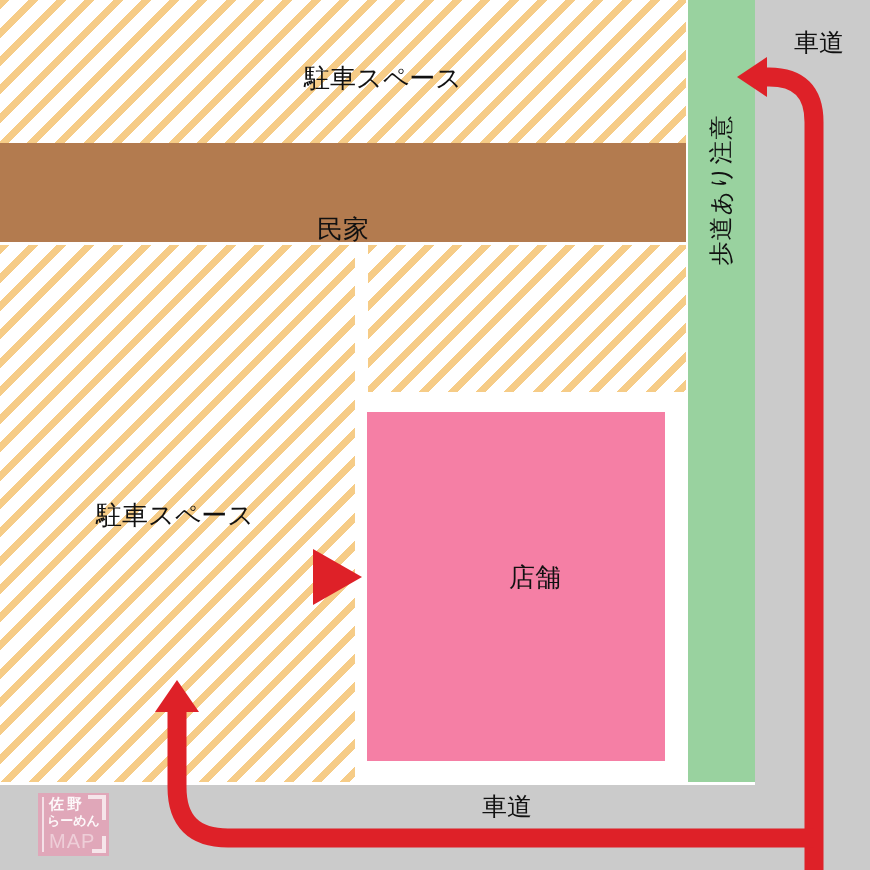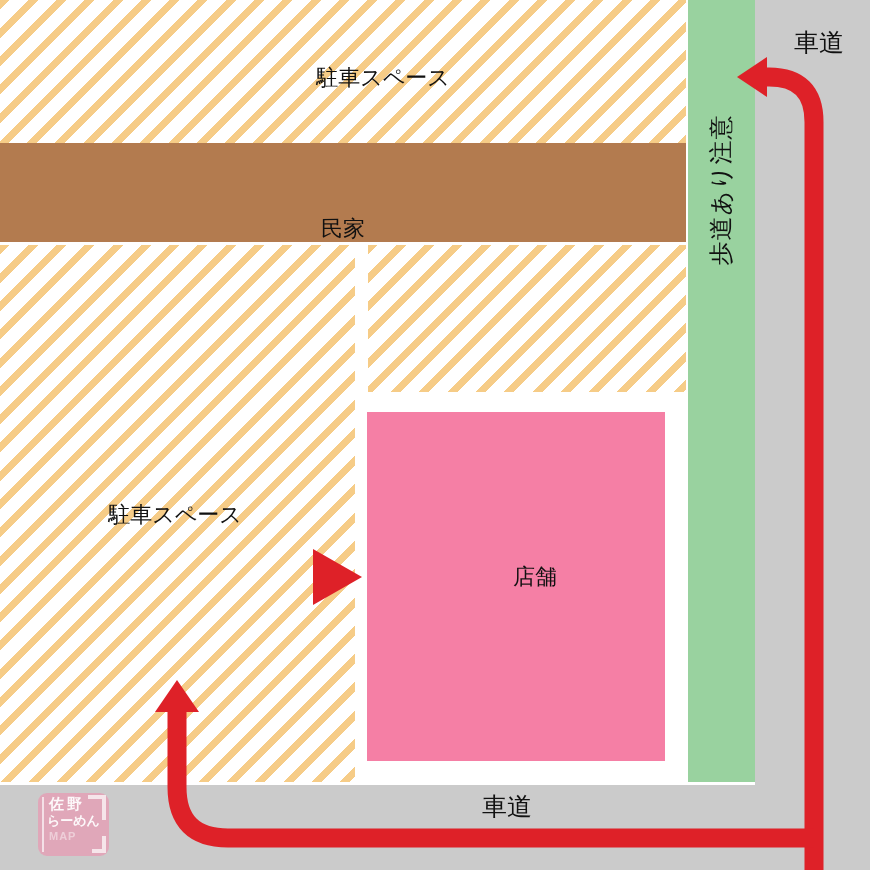--- a/index.html
+++ b/index.html
@@ -21,21 +21,21 @@
   .top-parking  { left: 0;     top: 0;     width: 686px; height: 143px; }
   .house        { left: 0;     top: 143px; width: 686px; height: 99px;  background: #B37B4F; }
   .left-parking { left: 0;     top: 245px; width: 355px; height: 537px; }
   .mid-parking  { left: 368px; top: 245px; width: 318px; height: 147px; }
   .store        { left: 367px; top: 412px; width: 298px; height: 349px; background: #F57FA5; }
   .sidewalk     { left: 688px; top: 0;     width: 67px;  height: 782px; background: #99D29F; }
   
   .label {
     position: absolute;
     transform: translate(-50%, -50%);
-    font-size: 22px;
+    font-size: 26px;
     color: #111111;
     white-space: nowrap;
     z-index: 5;
   }
   .label-top-parking  { left: 383px; top: 78px; }
   .label-house        { left: 343px; top: 193px; margin-top: 36px; }
   .label-left-parking { left: 175px; top: 515px; }
   .label-store        { left: 519px; top: 577px; margin-left: 16px; }
   .label-sidewalk     {
     left: 721px; top: 190px;
@@ -53,40 +53,39 @@
     z-index: 4;
     pointer-events: none;
   }
   
   .logo {
     position: absolute;
     left: 38px; top: 793px;
     width: 71px; height: 63px;
     background: rgba(243, 138, 172, 0.55);
     z-index: 6;
-    border-radius: 9px;
   }
   .logo .vline {
     position: absolute; left: 4px; top: 4px;
     width: 2px; height: 55px;
     background: rgba(255,255,255,0.65);
   }
   .logo .t1 {
     position: absolute; left: 11px; top: 2px;
     font-size: 15px; font-weight: bold;
     color: rgba(255,255,255,0.92); letter-spacing: 3px;
   }
   .logo .t2 {
     position: absolute; left: 9px; top: 19px;
     font-size: 13px; font-weight: bold;
     color: rgba(255,255,255,0.92);
   }
   .logo .t3 {
     position: absolute; left: 11px; top: 37px;
-    font-size: 11px; font-weight: bold;
+    font-size: 20px; font-weight: normal;
     color: rgba(255,255,255,0.45); letter-spacing: 1px;
   }
   .logo .corner-tr {
     position: absolute; right: 3px; top: 2px;
     width: 14px; height: 21px;
     border-top: 4px solid rgba(255,255,255,0.7);
     border-right: 4px solid rgba(255,255,255,0.7);
   }
   .logo .corner-br {
     position: absolute; right: 3px; bottom: 3px;

